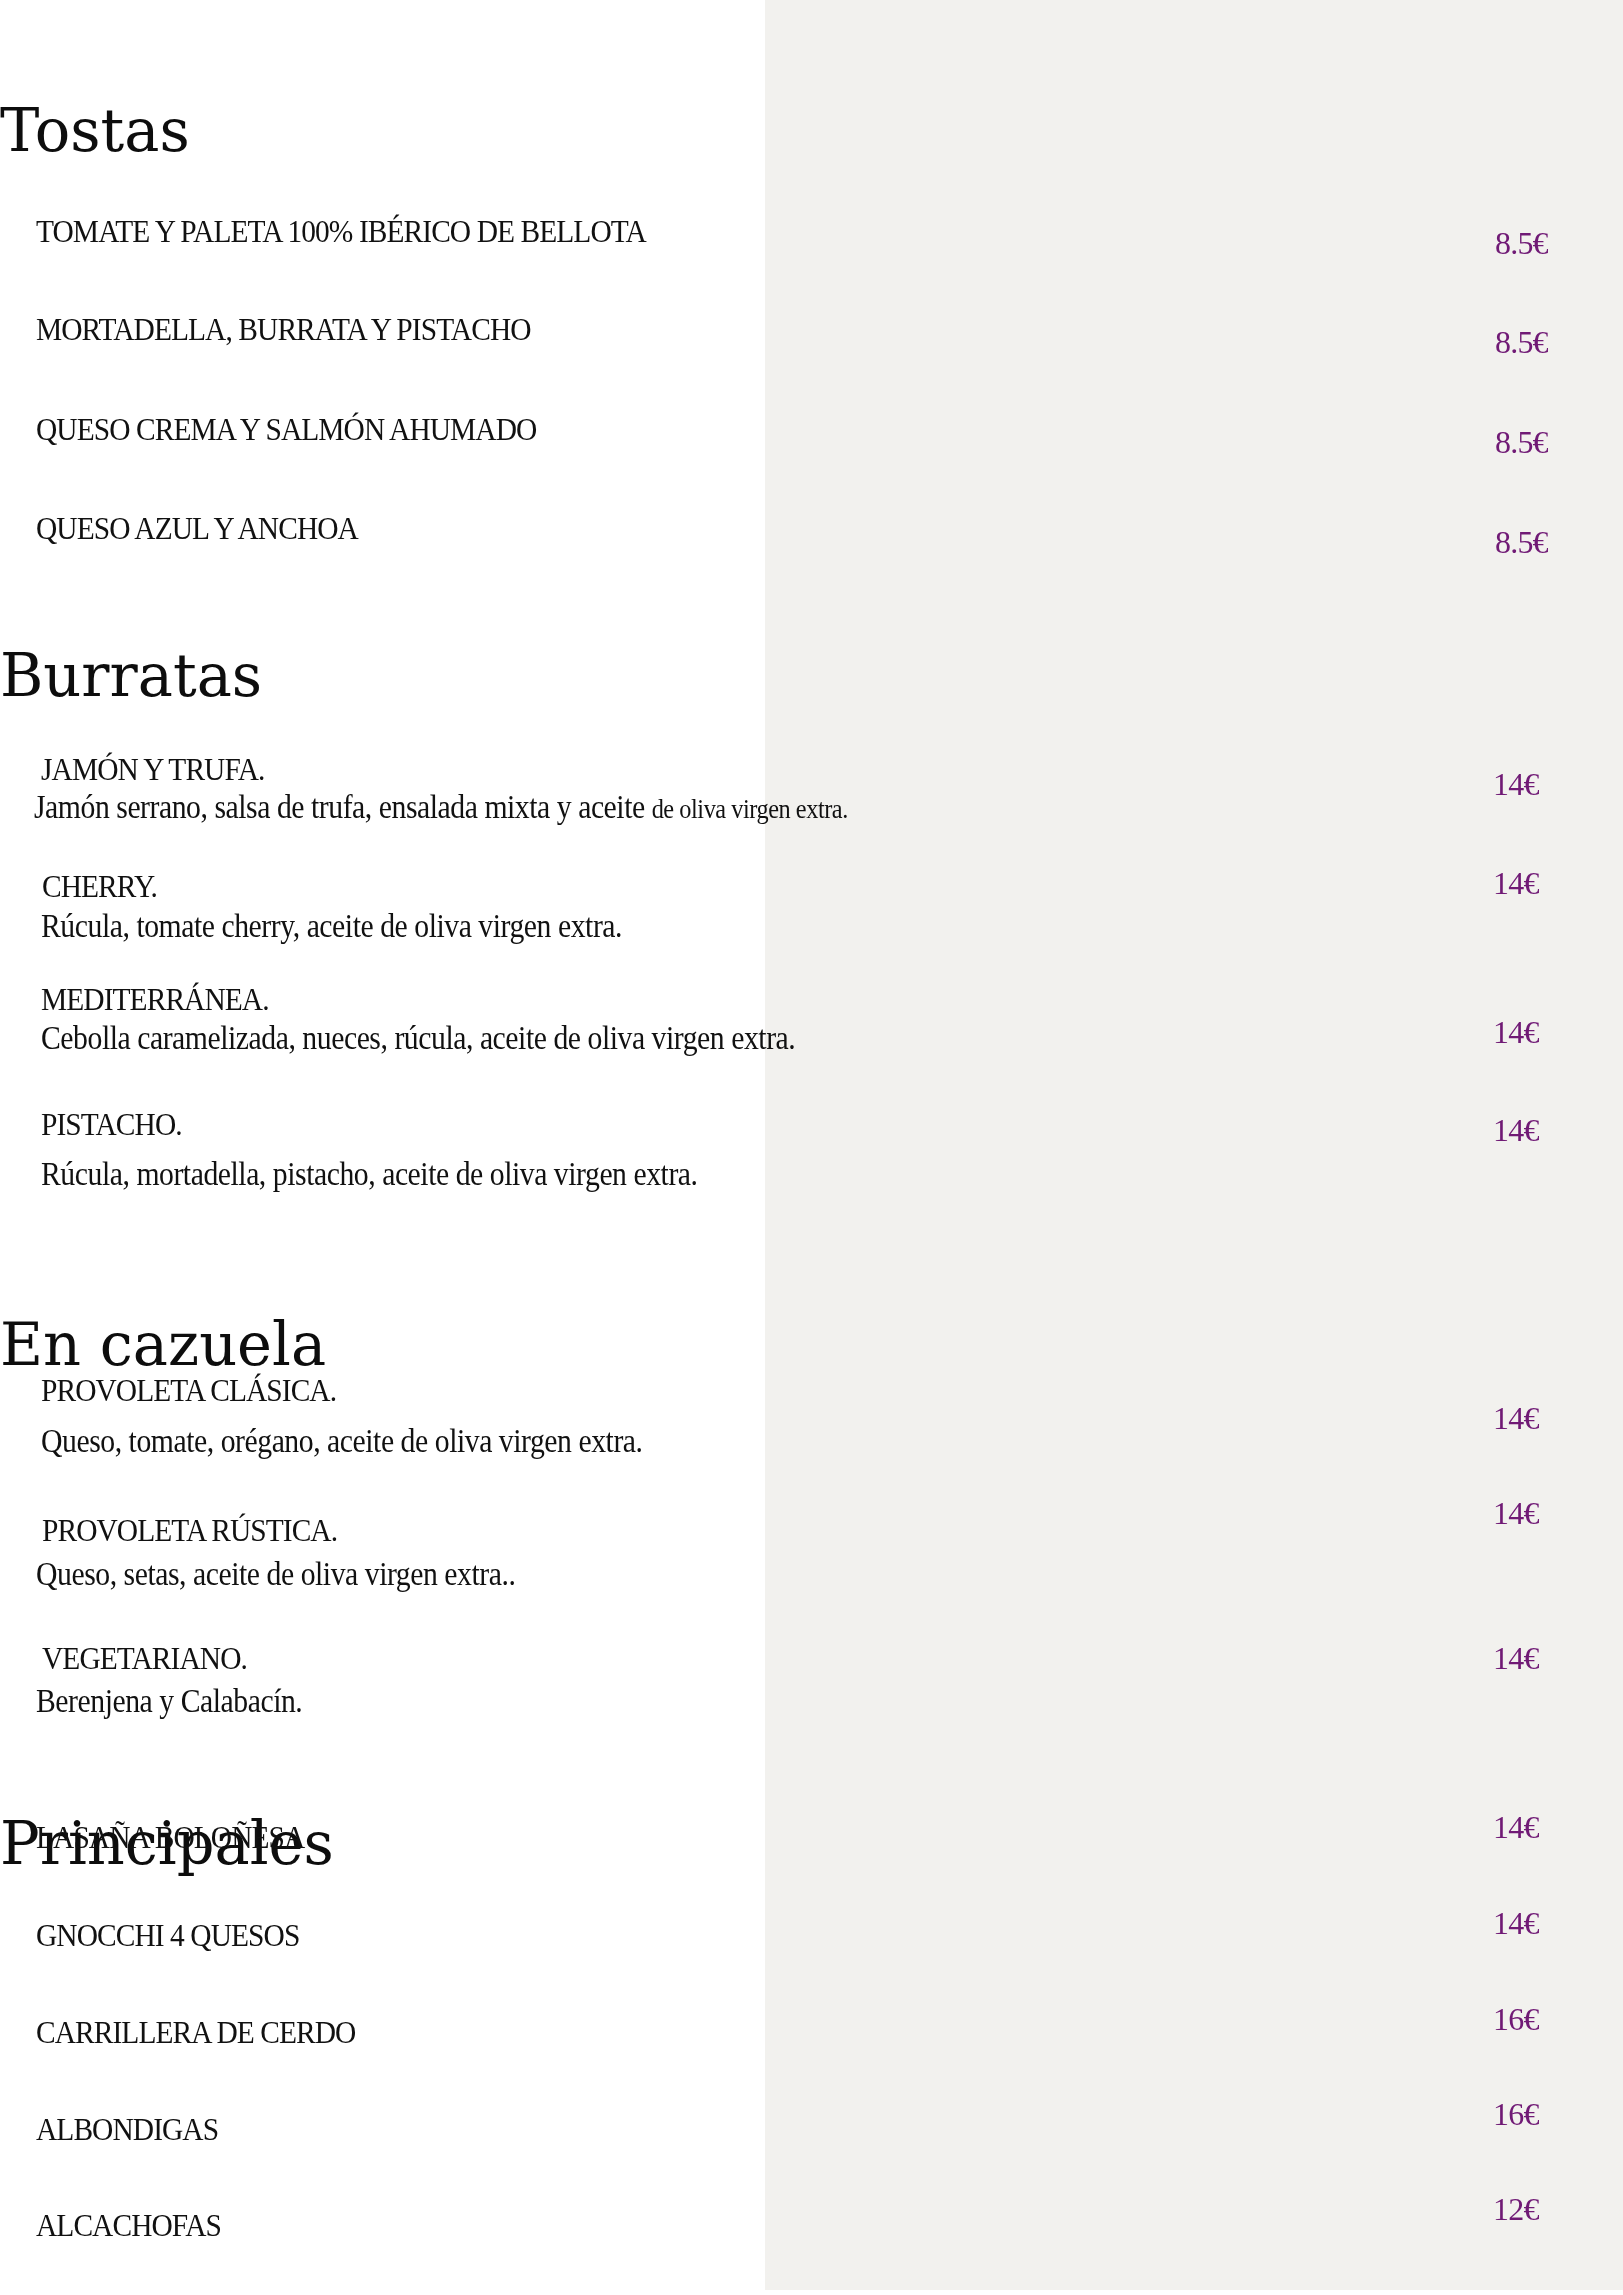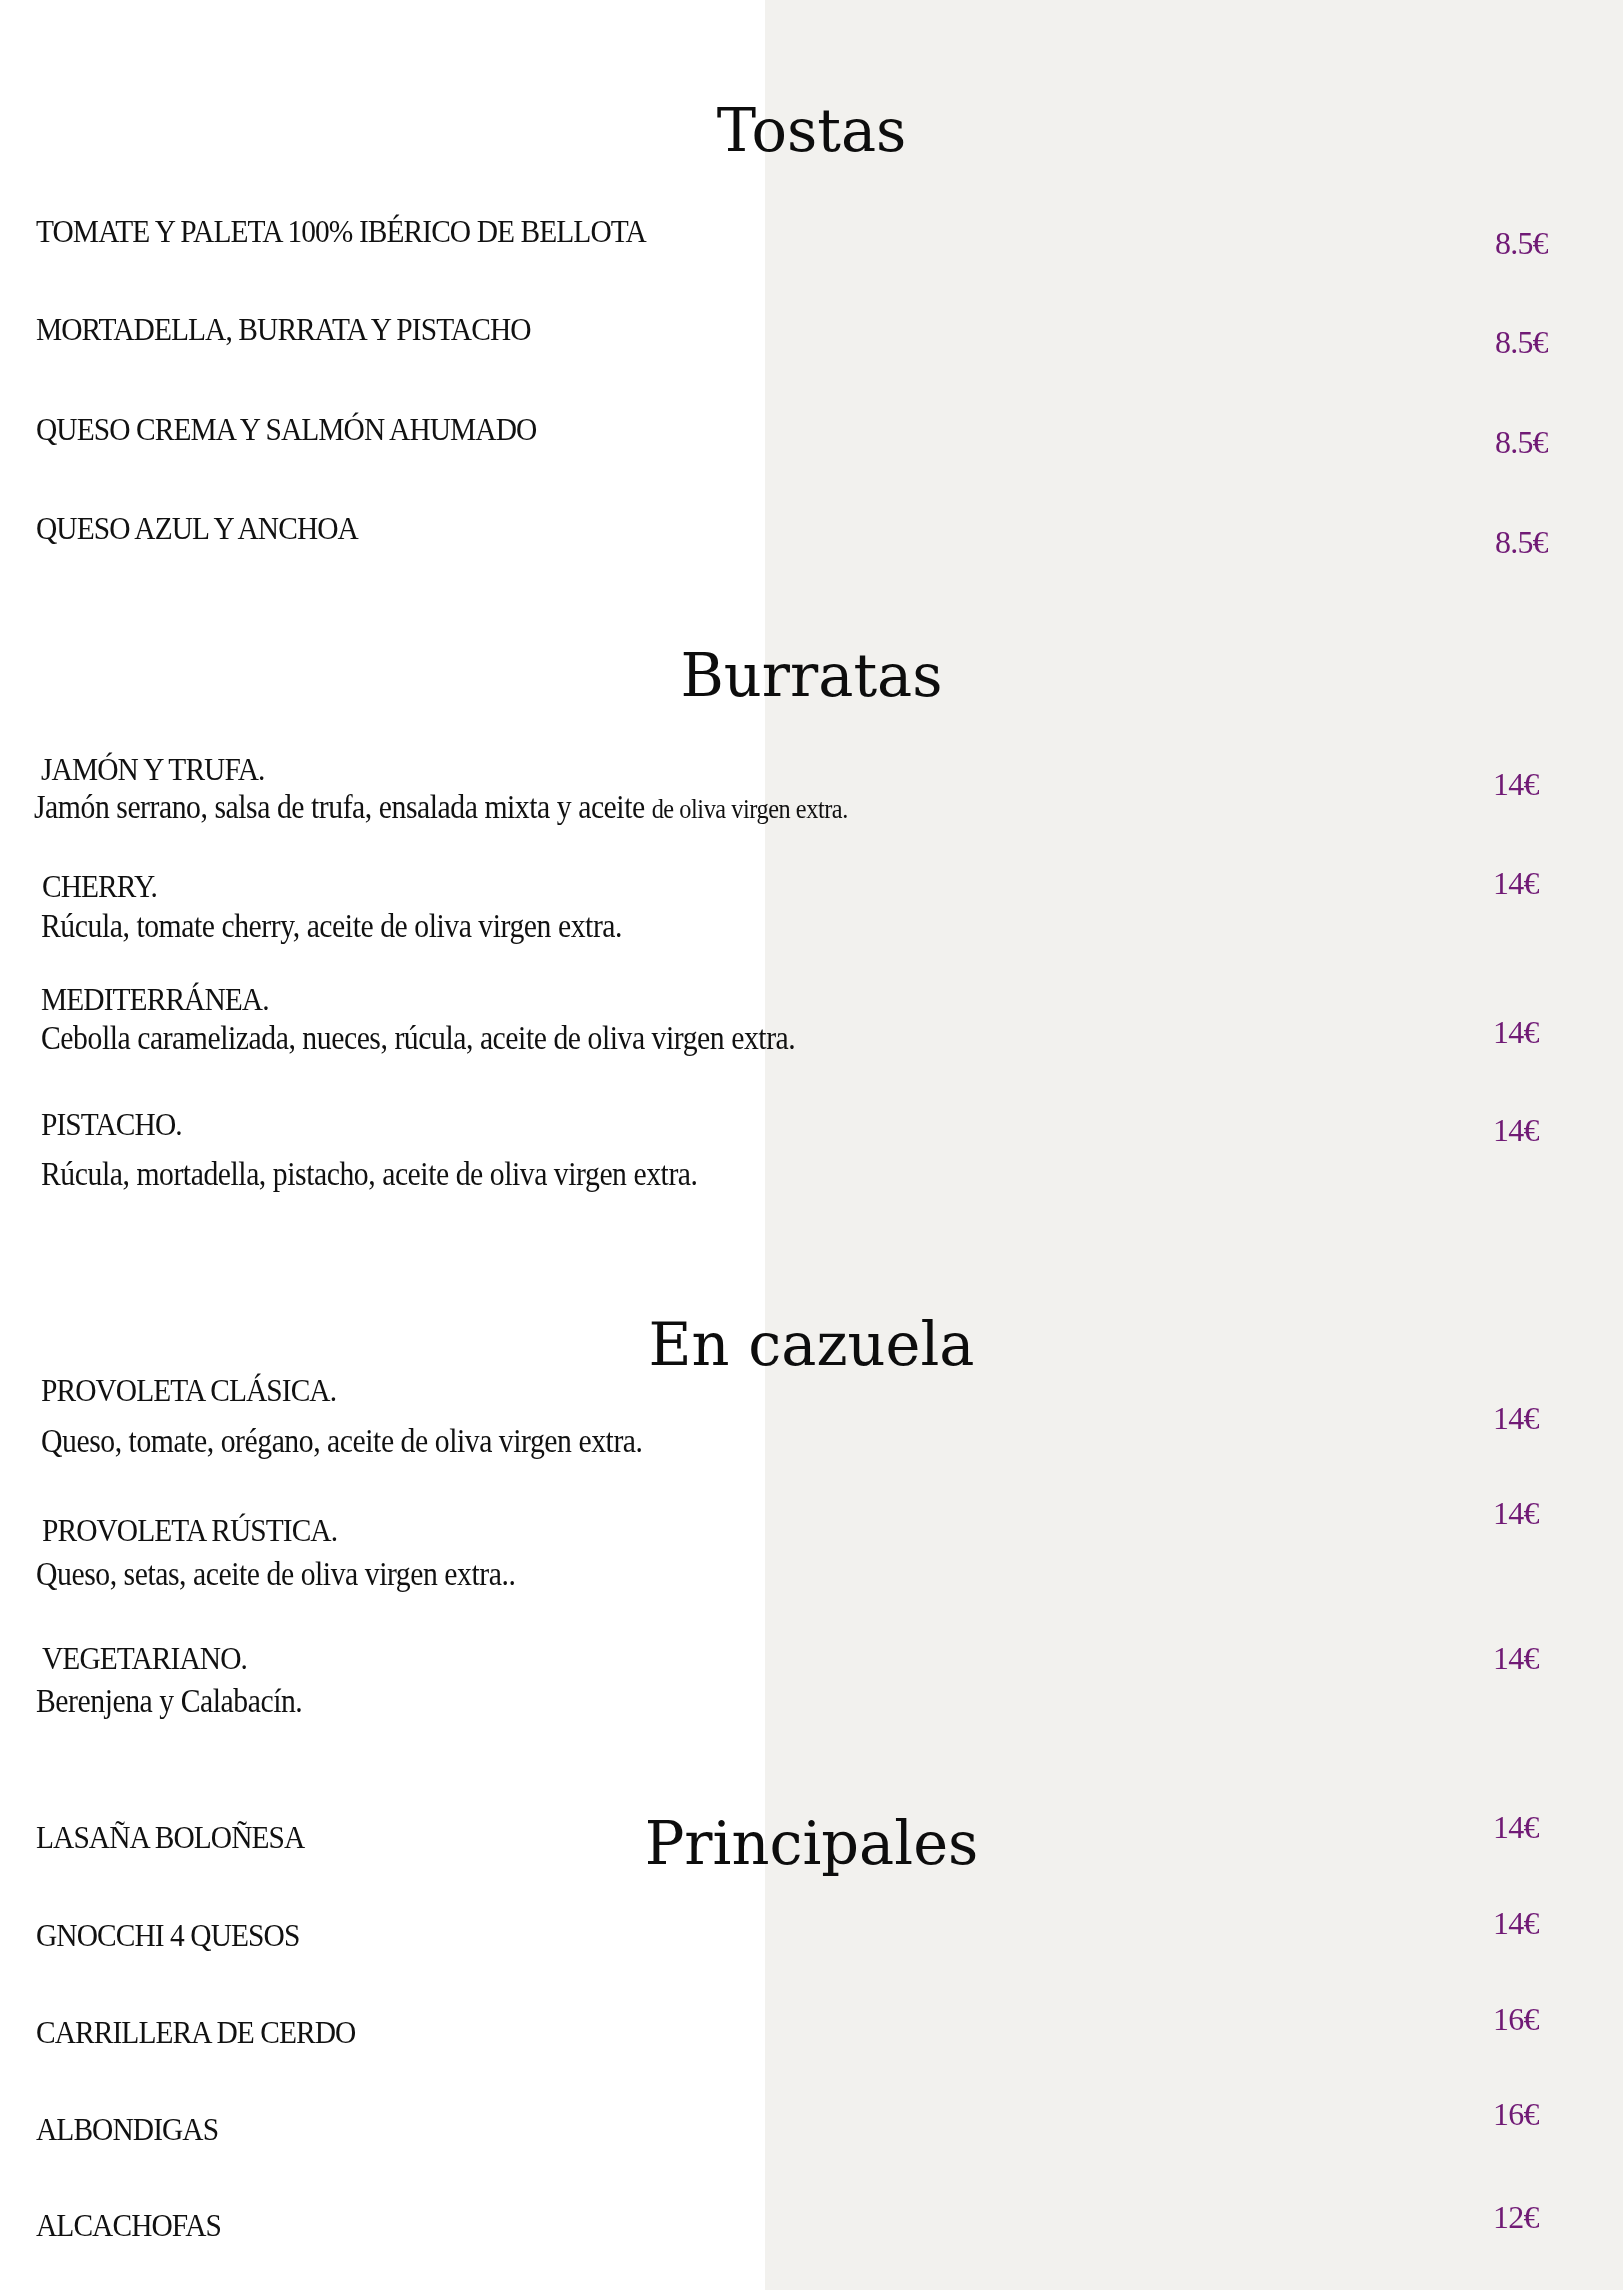--- a/index.html
+++ b/index.html
@@ -6,21 +6,21 @@
   body {
     width: 1623px; height: 2295px; position: relative; overflow: hidden;
     background: #ffffff; color: #111111;
     font-family: "Liberation Serif", "DejaVu Serif", serif;
   }
   .panel-right {
     position: absolute; left: 765px; top: 0; width: 858px; height: 2290px;
     background: #f2f1ee;
   }
   .heading {
-    position: absolute; left: 0; width: 1623px; text-align: center;
+    position: absolute; left: 0; width: 1623px; text-align: left;
     font-family: "DejaVu Serif", "Liberation Serif", serif;
     font-size: 59px; line-height: 1; color: #0d0d0d; font-weight: normal;
     letter-spacing: 0px;
   }
   .item-title {
     position: absolute; white-space: nowrap;
     font-size: 32px; line-height: 1; letter-spacing: -1px; color: #111;
     transform-origin: left center;
     transform: scaleX(0.92);
   }
@@ -121,16 +121,16 @@
   <div>
     <div class="item-title" style="left:36px; top:2016px;">CARRILLERA DE CERDO</div>
     <div class="price" style="left:1493px; top:2003px;">16€</div>
   </div>
   <div>
     <div class="item-title" style="left:36px; top:2113px;">ALBONDIGAS</div>
     <div class="price" style="left:1493px; top:2098px;">16€</div>
   </div>
   <div>
     <div class="item-title" style="left:36px; top:2209px;">ALCACHOFAS</div>
-    <div class="price" style="left:1493px; top:2193px;margin-top:8px;">12€</div>
+    <div class="price" style="left:1493px; top:2193px;">12€</div>
   </div>
 </section>
 
 
 </body></html>

